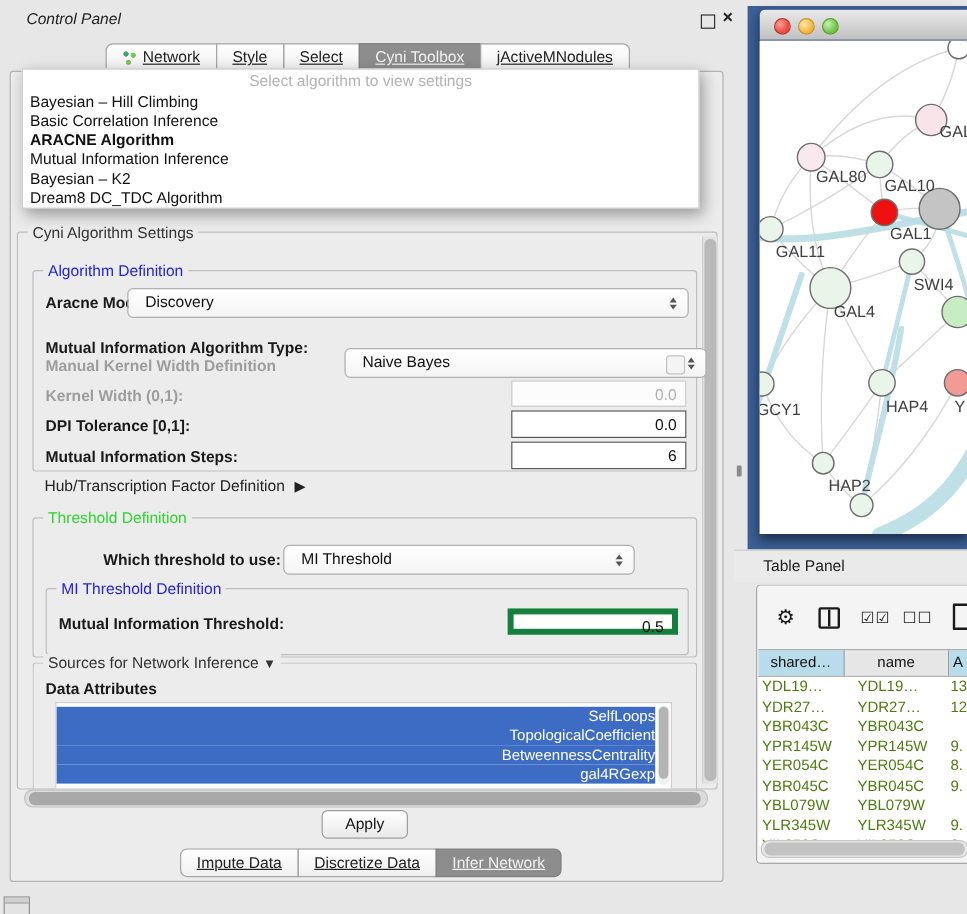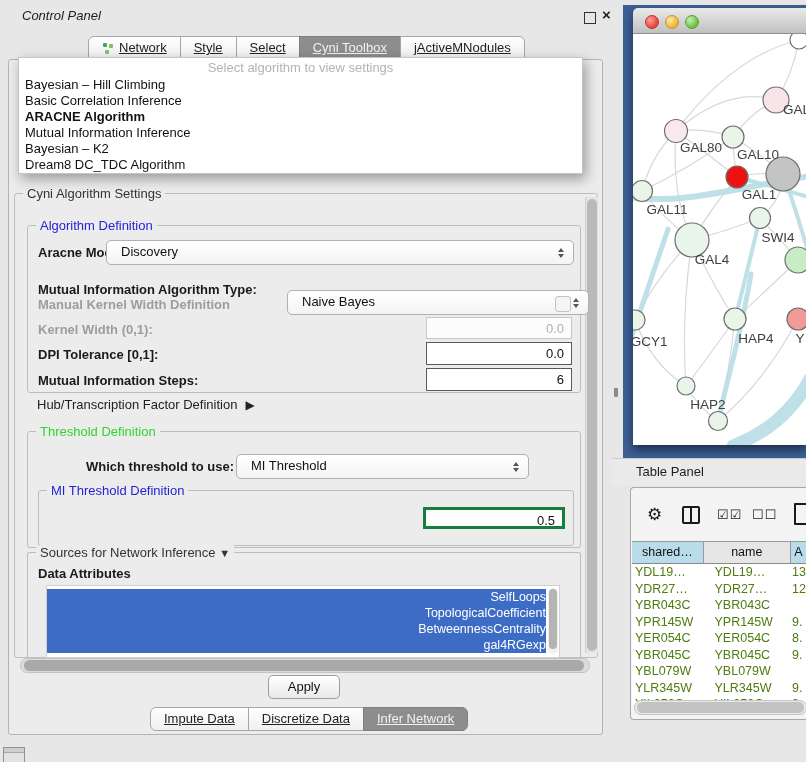--- a/index.html
+++ b/index.html
@@ -56,21 +56,21 @@
   .combo-arrows{position:absolute;right:9px;top:50%;transform:translateY(-50%);
                 display:flex;flex-direction:column;gap:2px;}
   .combo-arrows .up{width:0;height:0;border-left:3.5px solid transparent;border-right:3.5px solid transparent;
                     border-bottom:4px solid #555;}
   .combo-arrows .dn{width:0;height:0;border-left:3.5px solid transparent;border-right:3.5px solid transparent;
                     border-top:4px solid #555;}
 
   .field{position:absolute;background:#fff;font-size:13px;text-align:right;
          padding-right:7px;box-sizing:border-box;line-height:21px;color:#111;}
   .f-normal{border:1.5px solid #5a5a5a;}
-  .f-soft{border:3px solid #15803d;}
+  .f-soft{border:5px solid #15803d;}
   .f-dis{border:1px solid #c8c8c8;background:#fcfcfc;color:#b0b0b0;}
 
   .checkbox{position:absolute;width:14px;height:14px;border:1px solid #c3c3c3;border-radius:3px;
             background:#f4f4f4;}
 
   .vscroll{position:absolute;width:12px;background:#e3e3e3;border-left:1px solid #cfcfcf;}
   .vscroll .thumb{position:absolute;left:1px;right:1px;top:2px;bottom:2px;background:#b9b9b9;border-radius:6px;}
   .hscroll{position:absolute;height:13px;background:#dcdcdc;border:1px solid #c4c4c4;border-radius:7px;}
   .hscroll .thumb{position:absolute;left:3px;right:5px;top:1px;bottom:1px;background:#a9a9a9;border-radius:6px;}
 
@@ -229,20 +229,21 @@
       <div class="combo" style="left:208px;top:22px;width:291px;">
         <span class="combo-text">MI Threshold</span>
         <span class="combo-arrows">
             <i class="up"></i>
             <i class="dn"></i>
           </span>
       </div>
 
       <div class="group" style="left:10px;top:58px;width:534px;height:54px;">
         <span class="gtitle t-blue">MI Threshold Definition</span>
+        <span class="flabel" style="left:10px;top:21px;">Mutual Information Threshold:</span>
         <div class="field f-soft" style="left:384px;top:16px;width:142px;height:22px;">0.5</div>
       </div>
     </div>
 
     <div class="group" style="left:12px;top:358px;width:552px;height:105px;border-bottom:none;border-radius:3px 3px 0 0;">
       <span class="gtitle t-dark"><span>Sources for Network Inference</span>
             <span style="font-size:11px;">▼</span></span>
       <span class="flabel" style="left:10px;top:13px;">Data Attributes</span>
       <div class="attr-list" style="left:18px;top:32px;width:514px;height:73px;padding-top:3px;box-sizing:border-box;">
         <div id="attr-items">

